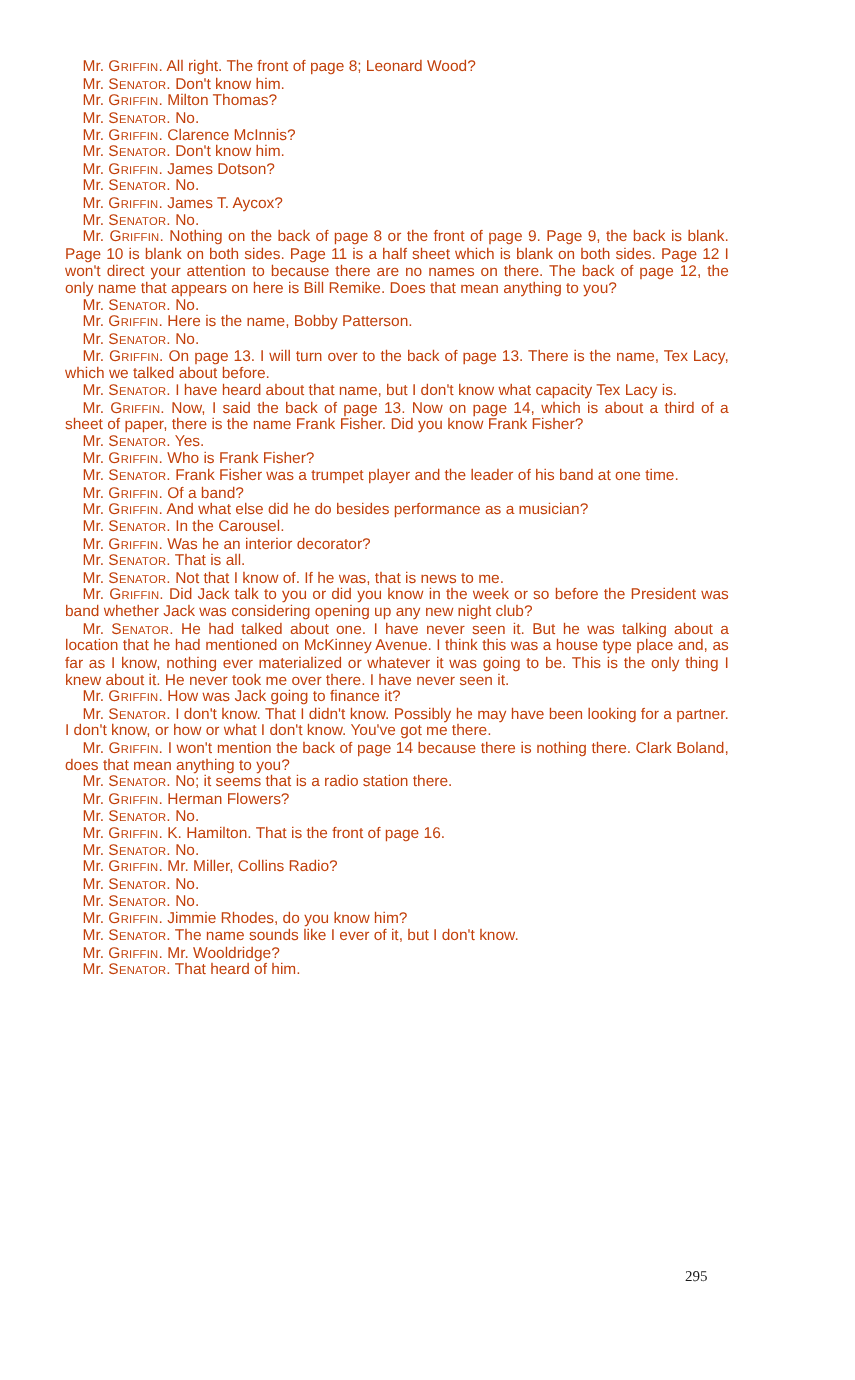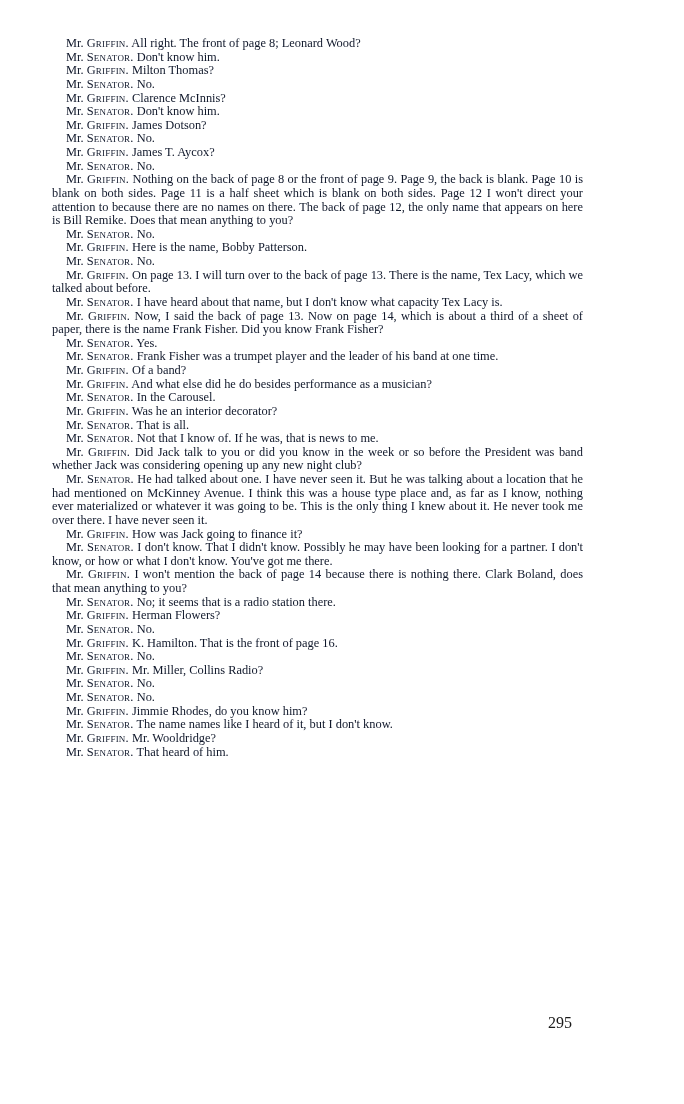--- a/index.html
+++ b/index.html
@@ -1,35 +1,35 @@
 <!DOCTYPE html>
 <html><head>
   <meta charset="utf-8">
   <style>
     html, body { margin: 0; padding: 0; background: #ffffff; }
     body { width: 684px; height: 1104px; position: relative; overflow: hidden; }
     .page {
       position: absolute;
       left: 52px;
-      top: 37px;
+      top: 47px;
       width: 531px;
-      font-family: Liberation Serif, serif;
+      font-family: Liberation Sans, sans-serif;
       font-size: 12.4px;
       line-height: 13.62px;
-      color: #0f172a;
+      color: #c2410c;
       text-align: justify;
     }
     .para { margin: 0; text-indent: 14px; }
     .speaker { font-variant: small-caps; letter-spacing: 0.2px; }
     .pagenum {
       position: absolute;
       left: 548px;
       top: 1014px;
       font-family: "Liberation Serif", "DejaVu Serif", serif;
-      font-size: 16px;
+      font-size: 12px;
       color: #1a1a1a;
     }
   </style>
 </head>
 <body>
 
 <div class="page" id="transcript">
     <p class="para"><span>Mr.</span> <span class="speaker">Griffin.</span> <span>All right.  The front of page 8; Leonard Wood?</span></p>
     <p class="para"><span>Mr.</span> <span class="speaker">Senator.</span> <span>Don't know him.</span></p>
     <p class="para"><span>Mr.</span> <span class="speaker">Griffin.</span> <span>Milton Thomas?</span></p>
@@ -41,20 +41,21 @@
     <p class="para"><span>Mr.</span> <span class="speaker">Griffin.</span> <span>James T. Aycox?</span></p>
     <p class="para"><span>Mr.</span> <span class="speaker">Senator.</span> <span>No.</span></p>
     <p class="para"><span>Mr.</span> <span class="speaker">Griffin.</span> <span>Nothing on the back of page 8 or the front of page 9.  Page 9, the back is blank.  Page 10 is blank on both sides.  Page 11 is a half sheet which is blank on both sides.  Page 12 I won't direct your attention to because there are no names on there.  The back of page 12, the only name that appears on here is Bill Remike.  Does that mean anything to you?</span></p>
     <p class="para"><span>Mr.</span> <span class="speaker">Senator.</span> <span>No.</span></p>
     <p class="para"><span>Mr.</span> <span class="speaker">Griffin.</span> <span>Here is the name, Bobby Patterson.</span></p>
     <p class="para"><span>Mr.</span> <span class="speaker">Senator.</span> <span>No.</span></p>
     <p class="para"><span>Mr.</span> <span class="speaker">Griffin.</span> <span>On page 13.  I will turn over to the back of page 13.  There is the name, Tex Lacy, which we talked about before.</span></p>
     <p class="para"><span>Mr.</span> <span class="speaker">Senator.</span> <span>I have heard about that name, but I don't know what capacity Tex Lacy is.</span></p>
     <p class="para"><span>Mr.</span> <span class="speaker">Griffin.</span> <span>Now, I said the back of page 13.  Now on page 14, which is about a third of a sheet of paper, there is the name Frank Fisher.  Did you know Frank Fisher?</span></p>
     <p class="para"><span>Mr.</span> <span class="speaker">Senator.</span> <span>Yes.</span></p>
+    <p class="para"><span>Mr.</span> <span class="speaker">Griffin.</span> <span>Who is Frank Fisher?</span></p>
     <p class="para"><span>Mr.</span> <span class="speaker">Senator.</span> <span>Frank Fisher was a trumpet player and the leader of his band at one time.</span></p>
     <p class="para"><span>Mr.</span> <span class="speaker">Griffin.</span> <span>Of a band?</span></p>
     <p class="para"><span>Mr.</span> <span class="speaker">Griffin.</span> <span>And what else did he do besides performance as a musician?</span></p>
     <p class="para"><span>Mr.</span> <span class="speaker">Senator.</span> <span>In the Carousel.</span></p>
     <p class="para"><span>Mr.</span> <span class="speaker">Griffin.</span> <span>Was he an interior decorator?</span></p>
     <p class="para"><span>Mr.</span> <span class="speaker">Senator.</span> <span>That is all.</span></p>
     <p class="para"><span>Mr.</span> <span class="speaker">Senator.</span> <span>Not that I know of.  If he was, that is news to me.</span></p>
     <p class="para"><span>Mr.</span> <span class="speaker">Griffin.</span> <span>Did Jack talk to you or did you know in the week or so before the President was band whether Jack was considering opening up any new night club?</span></p>
     <p class="para"><span>Mr.</span> <span class="speaker">Senator.</span> <span>He had talked about one.  I have never seen it.  But he was talking about a location that he had mentioned on McKinney Avenue.  I think this was a house type place and, as far as I know, nothing ever materialized or whatever it was going to be.  This is the only thing I knew about it.  He never took me over there.  I have never seen it.</span></p>
     <p class="para"><span>Mr.</span> <span class="speaker">Griffin.</span> <span>How was Jack going to finance it?</span></p>
@@ -62,17 +63,17 @@
     <p class="para"><span>Mr.</span> <span class="speaker">Griffin.</span> <span>I won't mention the back of page 14 because there is nothing there.  Clark Boland, does that mean anything to you?</span></p>
     <p class="para"><span>Mr.</span> <span class="speaker">Senator.</span> <span>No; it seems that is a radio station there.</span></p>
     <p class="para"><span>Mr.</span> <span class="speaker">Griffin.</span> <span>Herman Flowers?</span></p>
     <p class="para"><span>Mr.</span> <span class="speaker">Senator.</span> <span>No.</span></p>
     <p class="para"><span>Mr.</span> <span class="speaker">Griffin.</span> <span>K. Hamilton.  That is the front of page 16.</span></p>
     <p class="para"><span>Mr.</span> <span class="speaker">Senator.</span> <span>No.</span></p>
     <p class="para"><span>Mr.</span> <span class="speaker">Griffin.</span> <span>Mr. Miller, Collins Radio?</span></p>
     <p class="para"><span>Mr.</span> <span class="speaker">Senator.</span> <span>No.</span></p>
     <p class="para"><span>Mr.</span> <span class="speaker">Senator.</span> <span>No.</span></p>
     <p class="para"><span>Mr.</span> <span class="speaker">Griffin.</span> <span>Jimmie Rhodes, do you know him?</span></p>
-    <p class="para"><span>Mr.</span> <span class="speaker">Senator.</span> <span>The name names like I heard of it, but I don't know.</span></p>
+    <p class="para"><span>Mr.</span> <span class="speaker">Senator.</span> <span>The name sounds like I ever of it, but I don't know.</span></p>
     <p class="para"><span>Mr.</span> <span class="speaker">Griffin.</span> <span>Mr. Wooldridge?</span></p>
     <p class="para"><span>Mr.</span> <span class="speaker">Senator.</span> <span>That heard of him.</span></p>
   </div>
 <div class="pagenum">295</div>
 
 </body></html>

